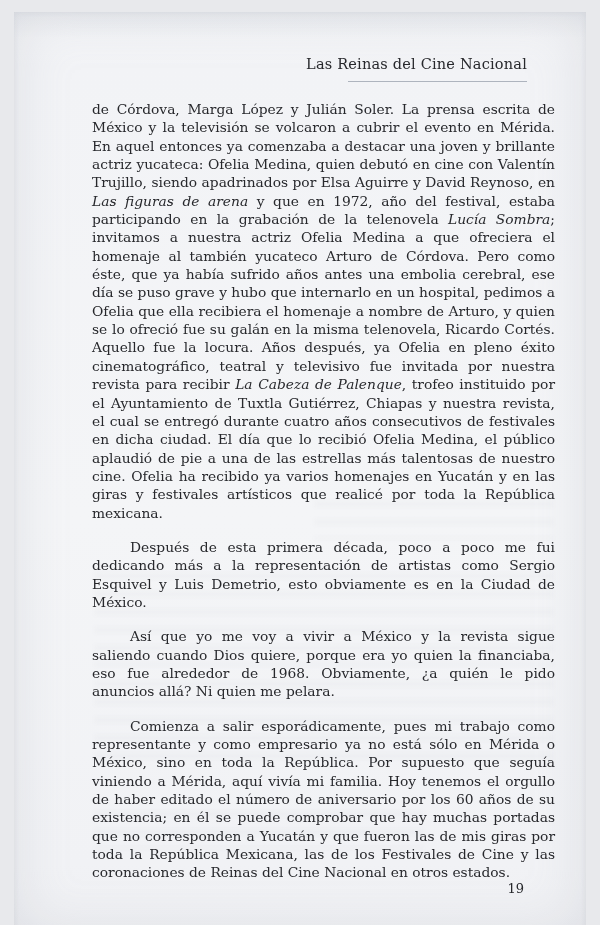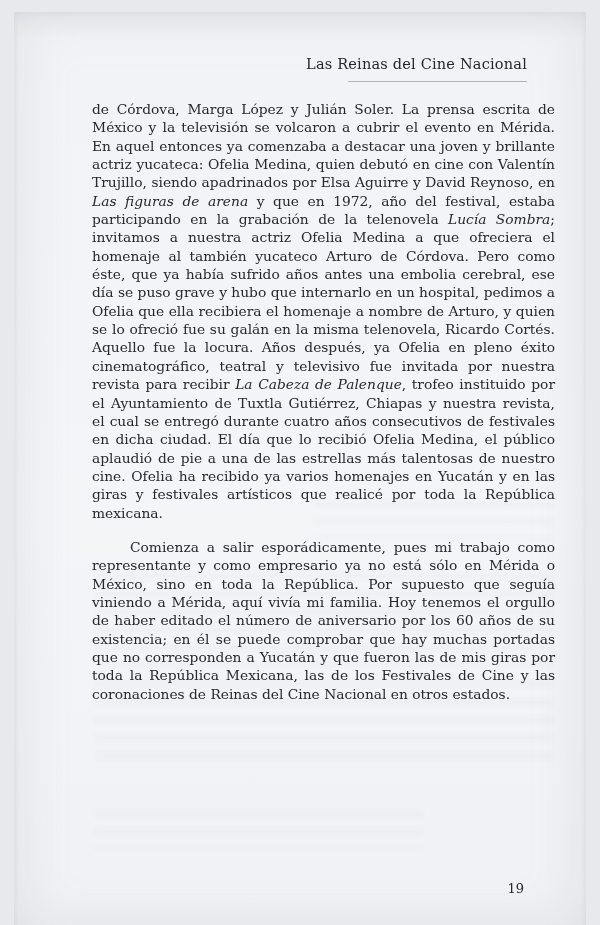--- a/index.html
+++ b/index.html
@@ -90,20 +90,22 @@
 <body>
 
 <div class="page" style="--ink: #27282c; --rule: #aeb4be;">
 
   <div class="running-header">Las Reinas del Cine Nacional</div>
 
   <div class="header-rule"></div>
 
   <div class="body-text" id="body-text">
       <p class="para"><span>de Córdova, Marga López y Julián Soler. La prensa escrita de México y la televisión se volcaron a cubrir el evento en Mérida. En aquel entonces ya comenzaba a destacar una joven y brillante actriz yucateca: Ofelia Medina, quien debutó en cine con Valentín Trujillo, siendo apadrinados por Elsa Aguirre y David Reynoso, en </span><em>Las figuras de arena</em><span> y que en 1972, año del festival, estaba participando en la grabación de la telenovela </span><em>Lucía Sombra</em><span>; invitamos a nuestra actriz Ofelia Medina a que ofreciera el homenaje al también yucateco Arturo de Córdova. Pero como éste, que ya había sufrido años antes una embolia cerebral, ese día se puso grave y hubo que internarlo en un hospital, pedimos a Ofelia que ella recibiera el homenaje a nombre de Arturo, y quien se lo ofreció fue su galán en la misma telenovela, Ricardo Cortés. Aquello fue la locura. Años después, ya Ofelia en pleno éxito cinematográfico, teatral y televisivo fue invitada por nuestra revista para recibir </span><em>La Cabeza de Palenque</em><span>, trofeo instituido por el Ayuntamiento de Tuxtla Gutiérrez, Chiapas y nuestra revista, el cual se entregó durante cuatro años consecutivos de festivales en dicha ciudad. El día que lo recibió Ofelia Medina, el público aplaudió de pie a una de las estrellas más talentosas de nuestro cine. Ofelia ha recibido ya varios homenajes en Yucatán y en las giras y festivales artísticos que realicé por toda la República mexicana.</span></p>
+      <p class="para indent"><span>Después de esta primera década, poco a poco me fui dedicando más a la representación de artistas como Sergio Esquivel y Luis Demetrio, esto obviamente es en la Ciudad de México.</span></p>
+      <p class="para indent"><span>Así que yo me voy a vivir a México y la revista sigue saliendo cuando Dios quiere, porque era yo quien la financiaba, eso fue alrededor de 1968. Obviamente, ¿a quién le pido anuncios allá? Ni quien me pelara.</span></p>
       <p class="para indent"><span>Comienza a salir esporádicamente, pues mi trabajo como representante y como empresario ya no está sólo en Mérida o México, sino en toda la República. Por supuesto que seguía viniendo a Mérida, aquí vivía mi familia. Hoy tenemos el orgullo de haber editado el número de aniversario por los 60 años de su existencia; en él se puede comprobar que hay muchas portadas que no corresponden a Yucatán y que fueron las de mis giras por toda la República Mexicana, las de los Festivales de Cine y las coronaciones de Reinas del Cine Nacional en otros estados.</span></p>
     </div>
 
   <div class="bleed b1"></div>
   <div class="bleed b2"></div>
   <div class="bleed b3"></div>
   <div class="bleed b4"></div>
 
   <div class="page-number">19</div>
 

